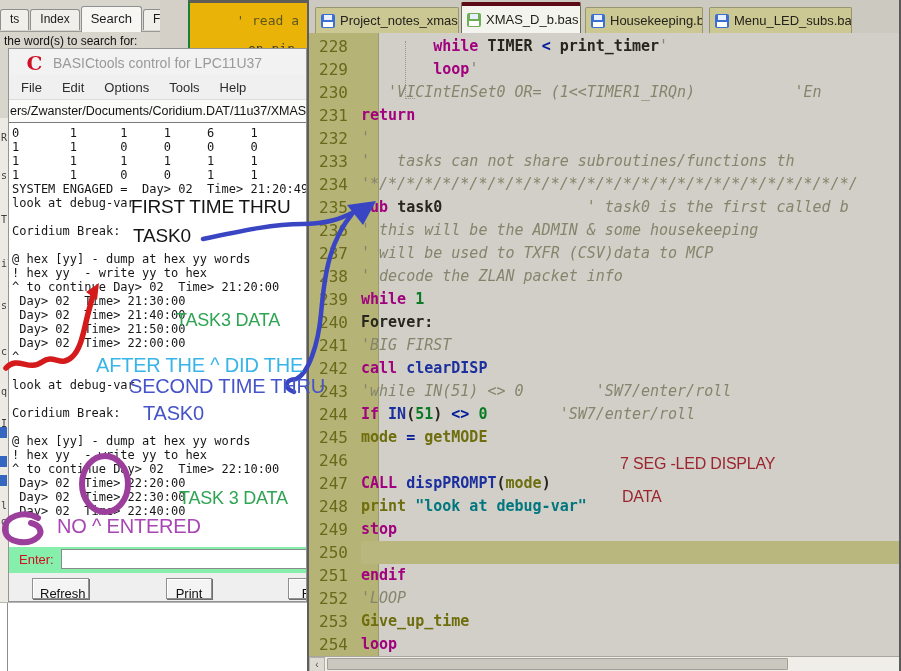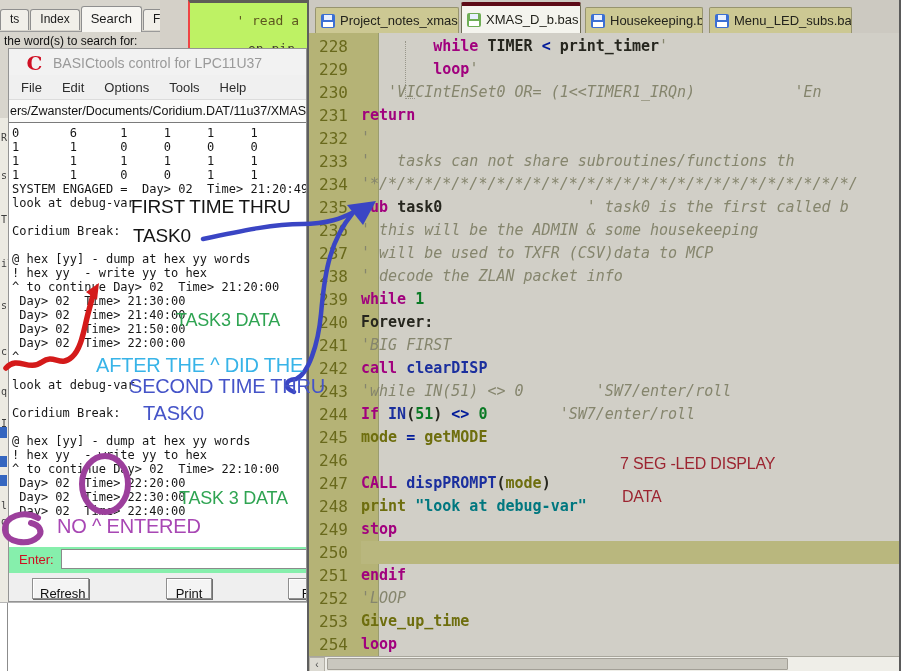--- a/index.html
+++ b/index.html
@@ -18,22 +18,22 @@
   .help-vline{position:absolute;left:200px;top:33px;width:2px;height:15px;background:#a8a8a8;}
   .help-bottom{position:absolute;left:0;top:602px;width:307px;height:69px;background:#ffffff;border-top:1px solid #b5b5b5;}
   .help-bottom .inborder{position:absolute;left:7px;top:0;bottom:0;width:1px;background:#8c8c8c;}
   .edge-strip{position:absolute;left:0;top:118px;width:8px;height:484px;background:#eceae2;overflow:hidden;
               font-family:"DejaVu Sans Mono",monospace;font-size:10px;color:#3d3d3d;}
   .edge-frag{position:absolute;left:1px;}
   .edge-mark{position:absolute;left:0;width:7px;height:11px;background:#3566c0;}
 
   
   .behind-pane{position:absolute;left:160px;top:0;width:147px;height:58px;background:#d4d0c8;}
-  .behind-pane .cream{position:absolute;left:28px;top:0;right:0;bottom:0;background:#bef264;
-                      border-left:2px solid #ef4444;border-top:3px solid #5e5d57;}
+  .behind-pane .cream{position:absolute;left:28px;top:0;right:0;bottom:0;background:#eab308;
+                      border-left:2px solid #15803d;border-top:3px solid #5e5d57;}
   .behind-line{position:absolute;font-family:"DejaVu Sans Mono",monospace;font-size:13px;white-space:nowrap;}
 
   
   .bt-win{position:absolute;left:8px;top:48px;width:299px;height:554px;background:#f0f0f0;
           border:1px solid #949494;overflow:hidden;}
   .bt-title{position:absolute;left:0;top:0;right:0;height:26px;background:#f2f2f2;}
   .bt-logo{position:absolute;left:18px;top:3px;font-family:"DejaVu Serif",serif;font-weight:bold;
            font-size:19px;color:#d01024;transform:scaleX(1.05);}
   .bt-title-text{position:absolute;left:44px;top:6px;font-size:14px;color:#9a9a9a;}
   .bt-menubar{position:absolute;left:0;top:26px;right:13px;height:24px;background:#f0f0f0;display:flex;align-items:center;}
@@ -138,21 +138,21 @@
   </div>
   <div class="bt-menubar">
       <span class="bt-menu-item">File</span>
       <span class="bt-menu-item">Edit</span>
       <span class="bt-menu-item">Options</span>
       <span class="bt-menu-item">Tools</span>
       <span class="bt-menu-item">Help</span>
     </div>
   <div class="bt-path">ers/Zwanster/Documents/Coridium.DAT/11u37/XMAS.di</div>
   <div class="bt-term">
-      <div class="tline">0       6      1     1     1     1</div>
+      <div class="tline">0       1      1     1     6     1</div>
       <div class="tline">1       1      0     0     0     0</div>
       <div class="tline">1       1      1     1     1     1</div>
       <div class="tline">1       1      0     0     1     1</div>
       <div class="tline">SYSTEM ENGAGED =  Day&gt; 02  Time&gt; 21:20:49</div>
       <div class="tline">look at debug-var</div>
       <div class="tline"></div>
       <div class="tline">Coridium Break:</div>
       <div class="tline"></div>
       <div class="tline">@ hex [yy] - dump at hex yy words</div>
       <div class="tline">! hex yy  - write yy to hex</div>

